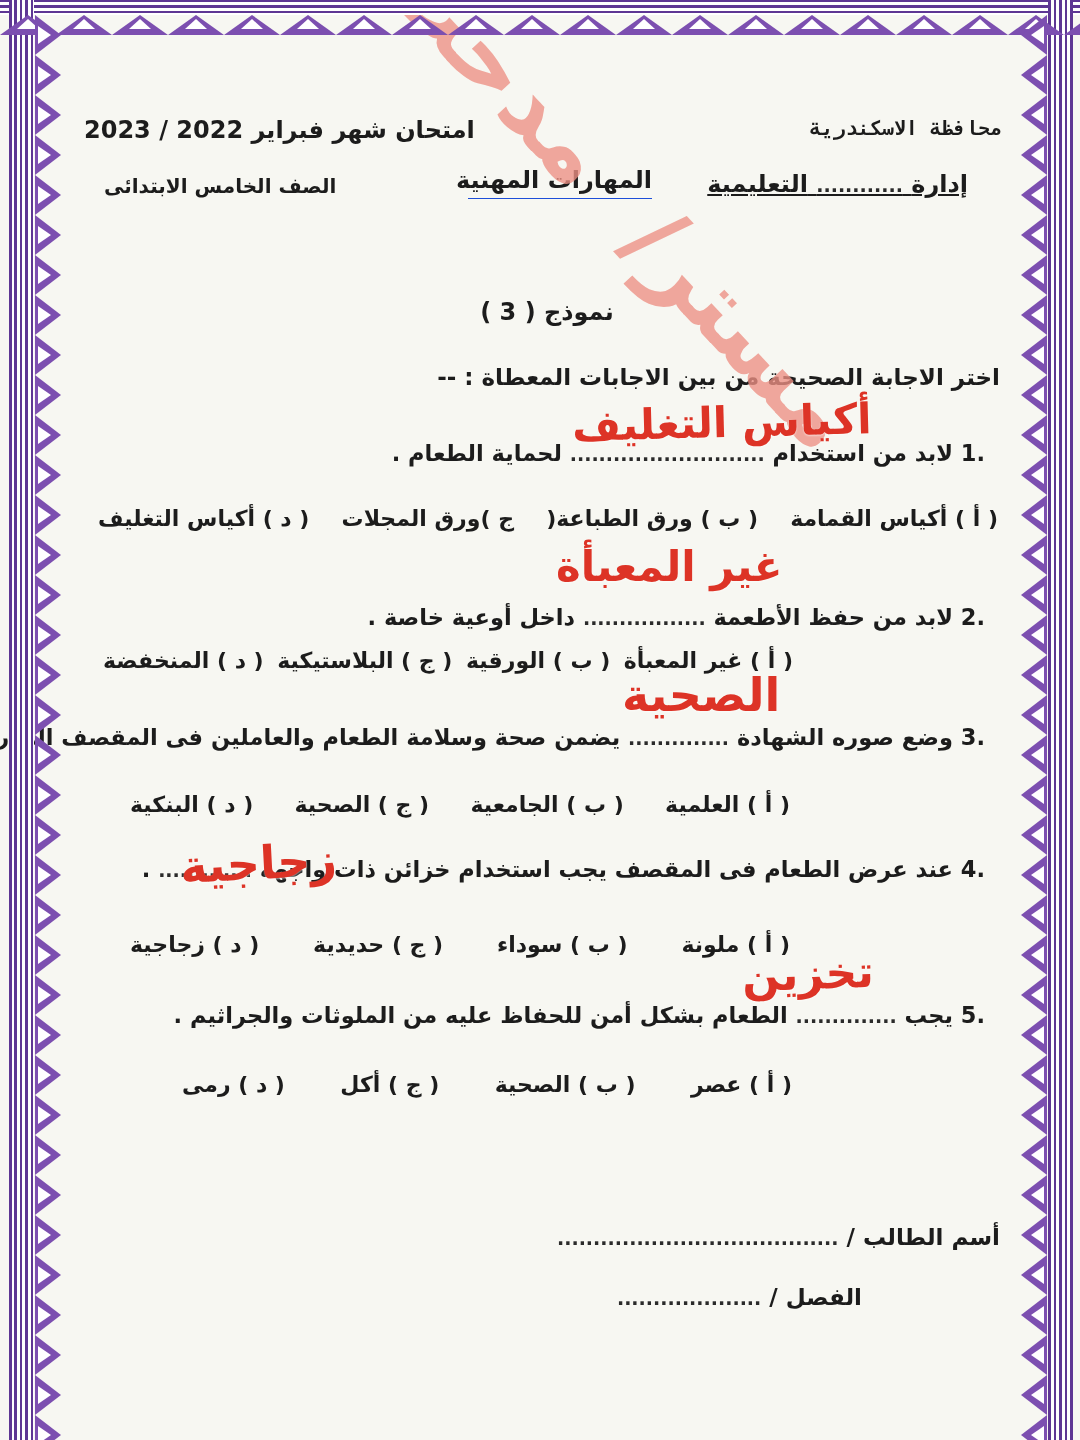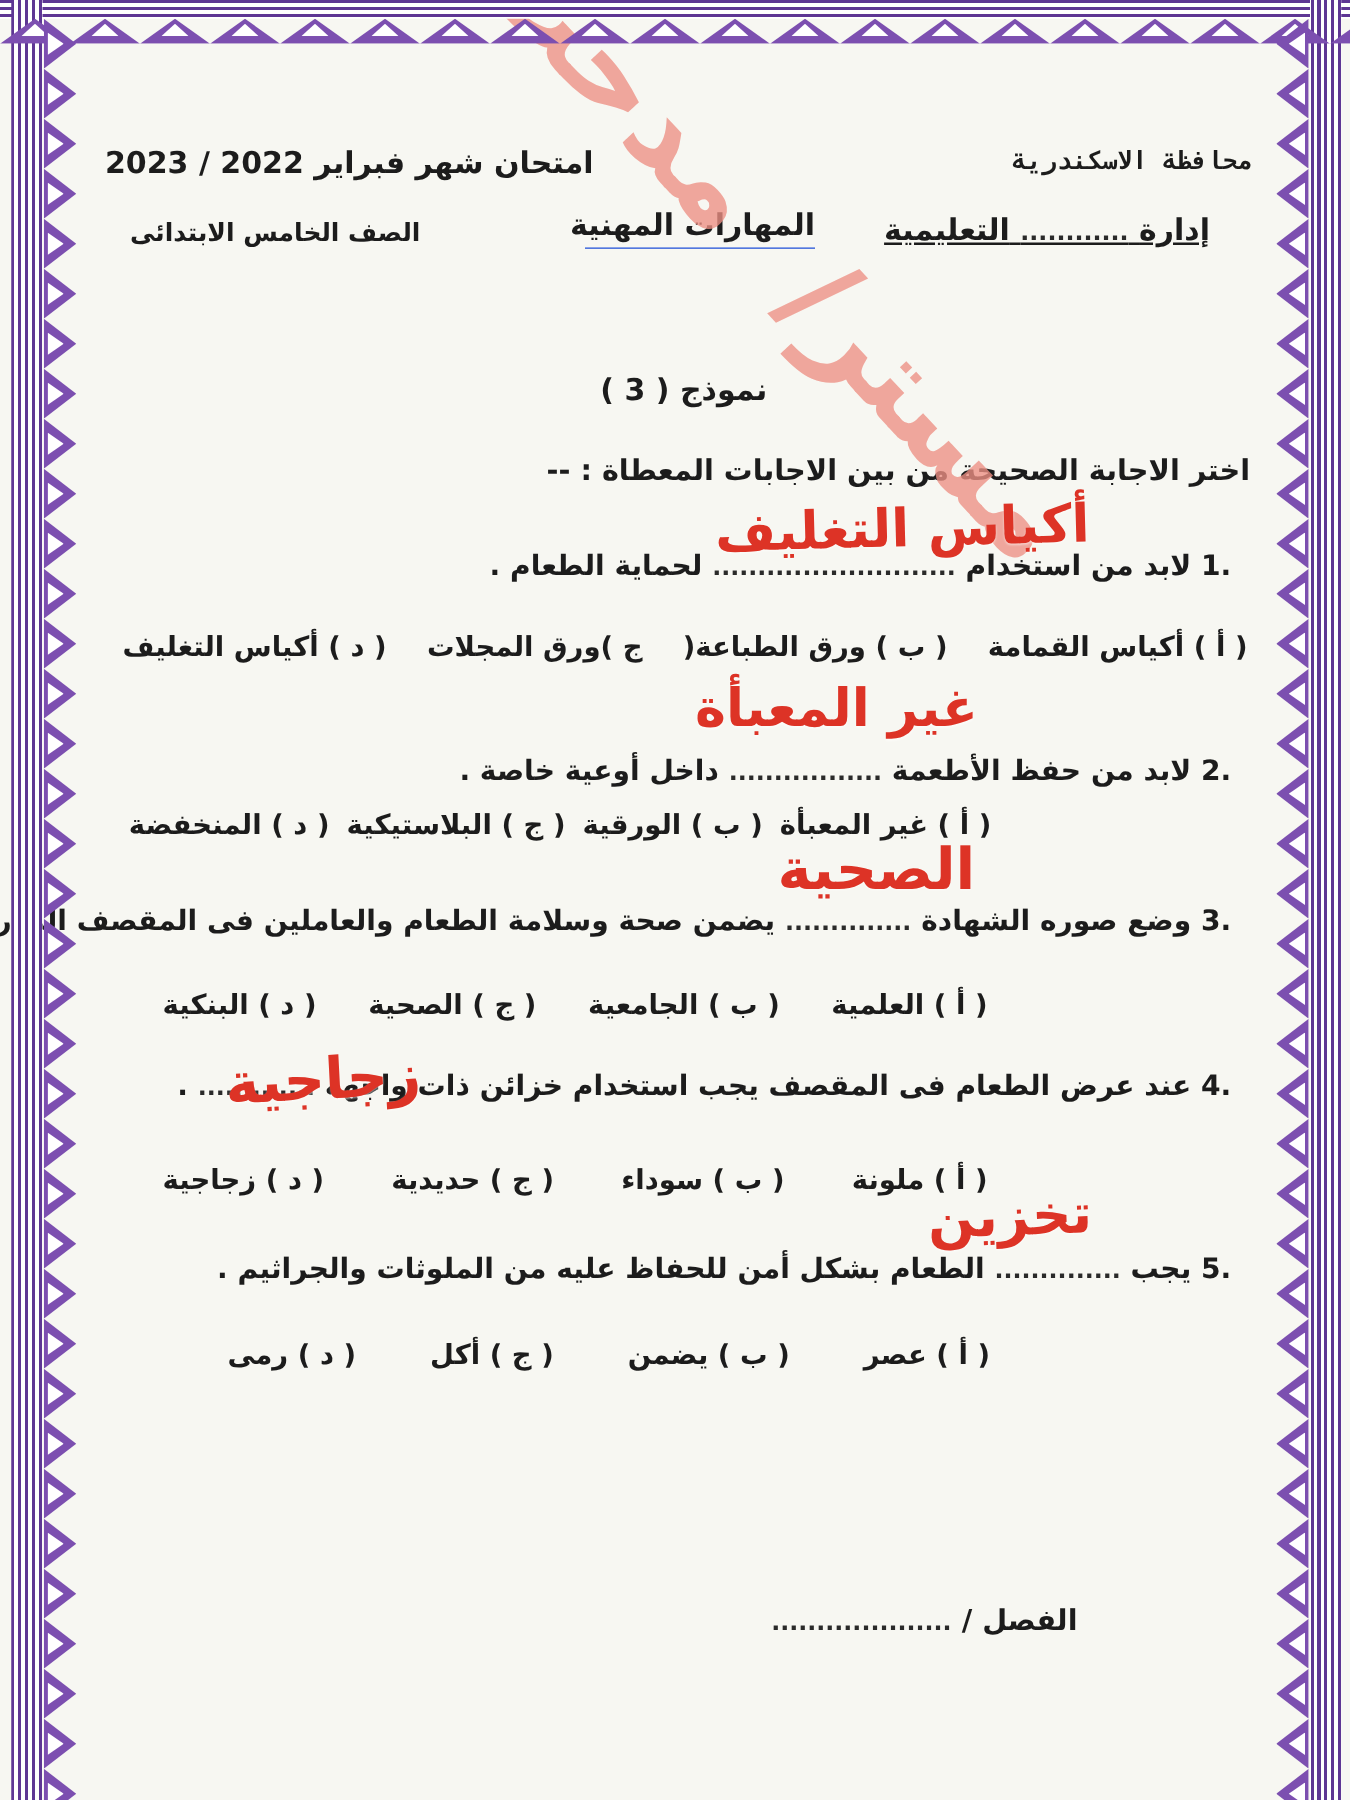--- a/index.html
+++ b/index.html
@@ -418,31 +418,35 @@
   </div>
 
   <div class="q" id="q5">
     <span class="qnum">5.</span>
     <span>يجب</span>
     <span class="dots">..............</span>
     <span>الطعام بشكل أمن للحفاظ عليه من الملوثات والجراثيم .</span>
   </div>
   <div class="opts" id="o5">
     <span>( أ ) عصر</span>
-    <span>( ب ) يضمن</span>
+    <span>( ب ) الصحية</span>
     <span>( ج ) أكل</span>
     <span>( د ) رمى</span>
   </div>
 
   <div class="ans" id="a1">أكياس التغليف</div>
   <div class="ans" id="a2">غير المعبأة</div>
   <div class="ans" id="a3">الصحية</div>
   <div class="ans" id="a4">زجاجية</div>
   <div class="ans" id="a5">تخزين</div>
 
   <div id="signature">مستر/ مدحت محمد نجيب</div>
 
+  <div class="t" id="foot-student">
+    <span>أسم الطالب /</span>
+    <span class="dots">.......................................</span>
+  </div>
   <div class="t" id="foot-class">
     <span>الفصل /</span>
     <span class="dots">....................</span>
   </div>
 
 </div>
 
 </body></html>

